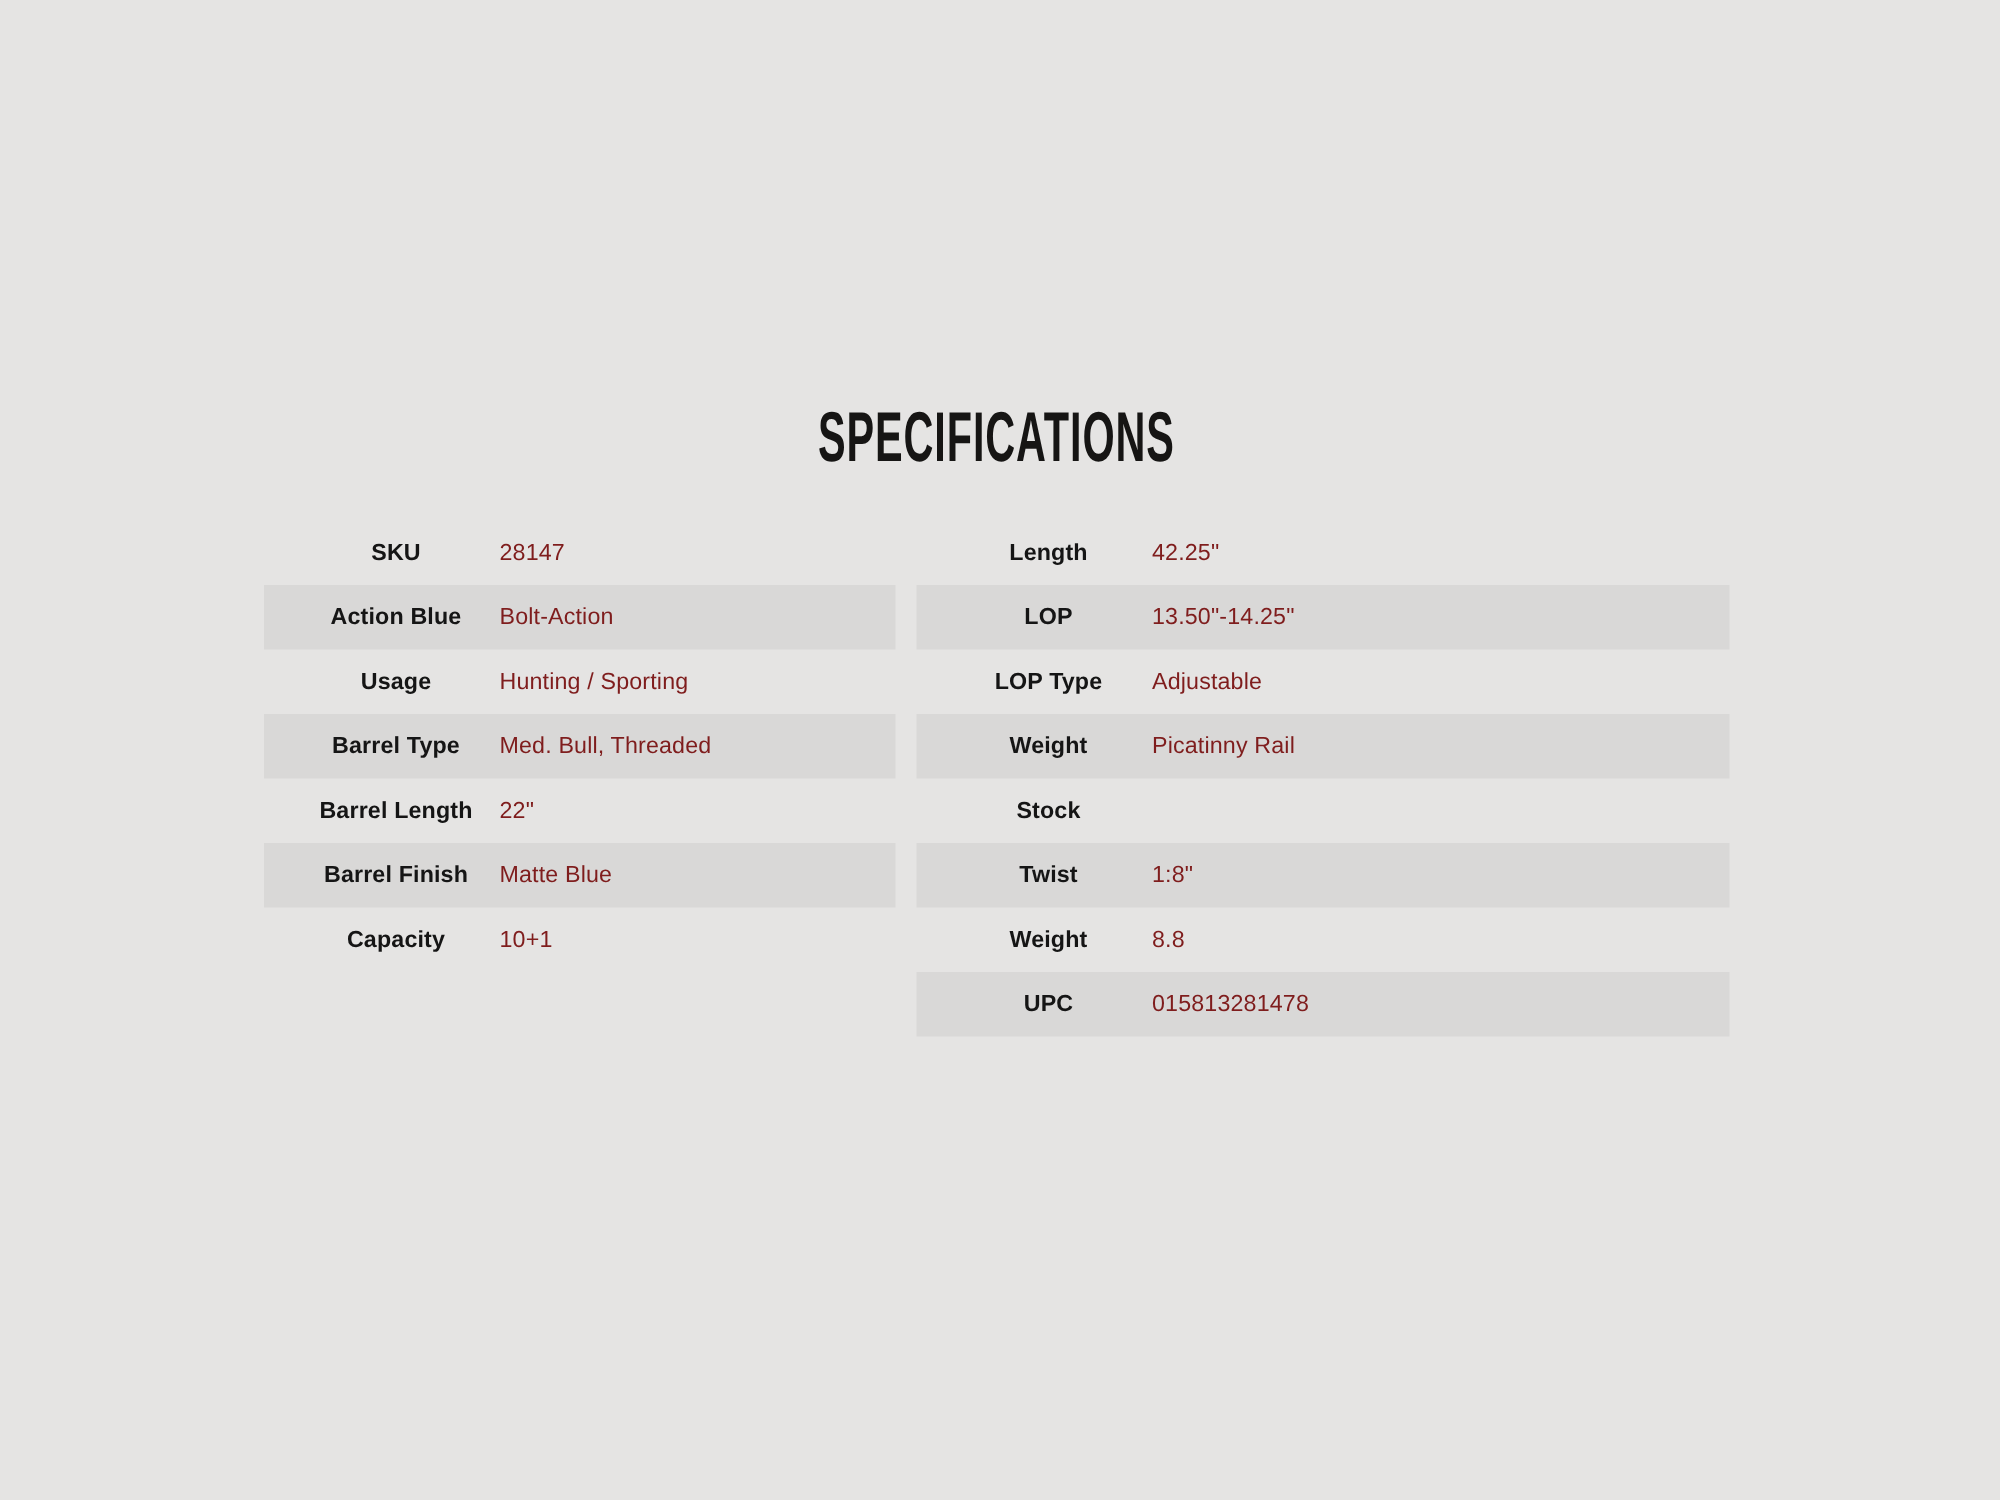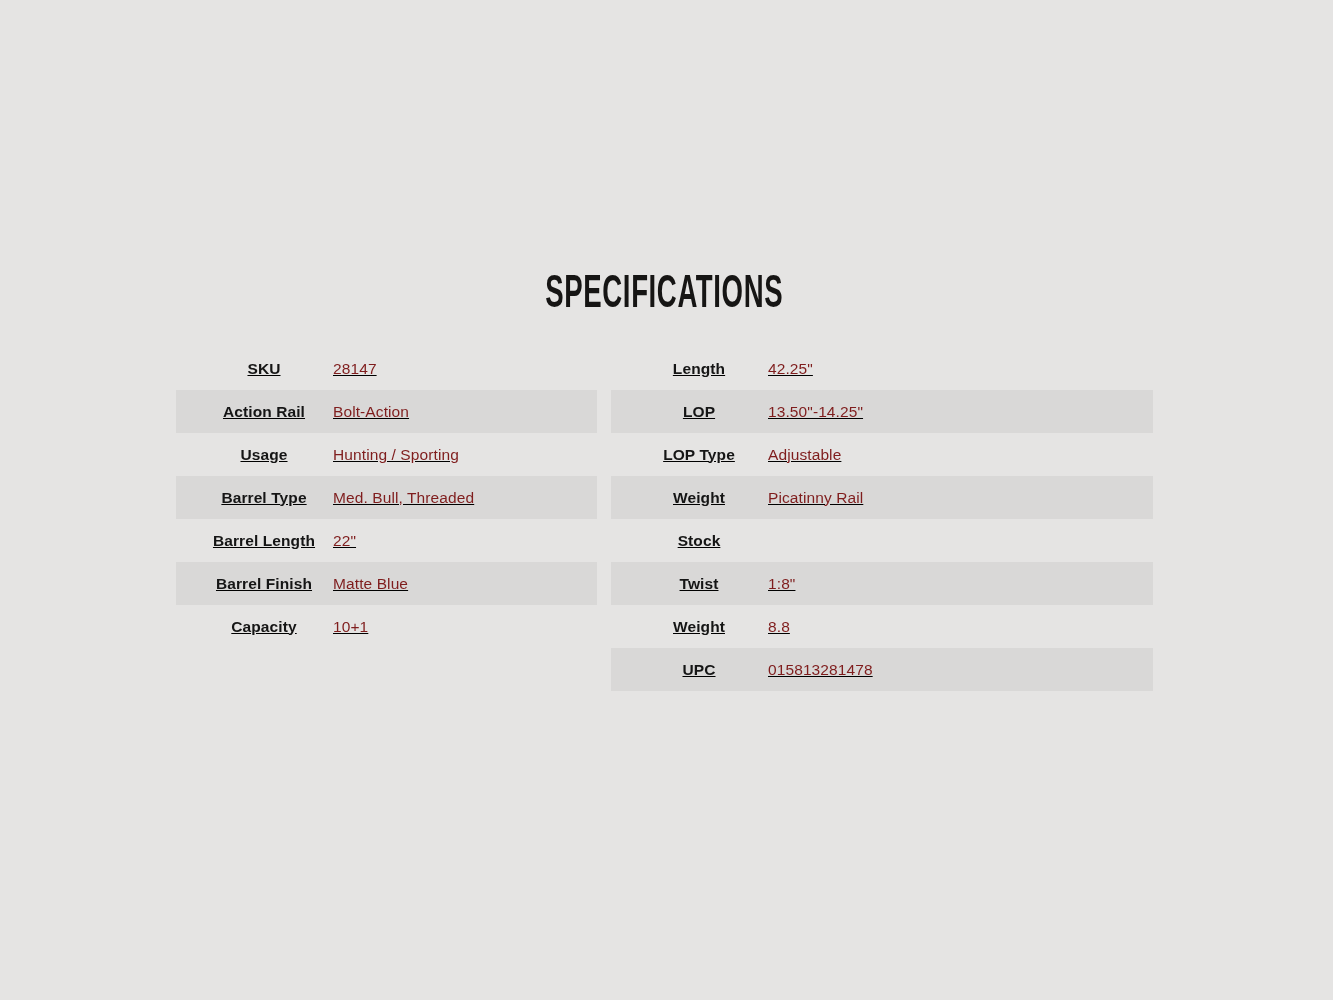--- a/index.html
+++ b/index.html
@@ -9,21 +9,20 @@
   body {
     width: 1333px;
     height: 1000px;
     background: #e5e4e3;
     font-family: "Liberation Sans", sans-serif;
     overflow: hidden;
   }
   .content {
     width: 977px;
     margin: 0 0 0 176px;
-    text-decoration: underline;
   }
   .title-row {
     padding-top: 268px;
     text-align: center;
   }
   .page-title {
     margin: 0;
     font-size: 46px;
     line-height: 46px;
     color: #161514;
@@ -83,21 +82,21 @@
   </div>
 
   <div class="tables">
 
     <div class="spec-table left">
       <div class="spec-row">
         <div class="spec-label">SKU</div>
         <div class="spec-value">28147</div>
       </div>
       <div class="spec-row">
-        <div class="spec-label">Action Rail</div>
+        <div class="spec-label">Action Blue</div>
         <div class="spec-value">Bolt-Action</div>
       </div>
       <div class="spec-row">
         <div class="spec-label">Usage</div>
         <div class="spec-value">Hunting / Sporting</div>
       </div>
       <div class="spec-row">
         <div class="spec-label">Barrel Type</div>
         <div class="spec-value">Med. Bull, Threaded</div>
       </div>

